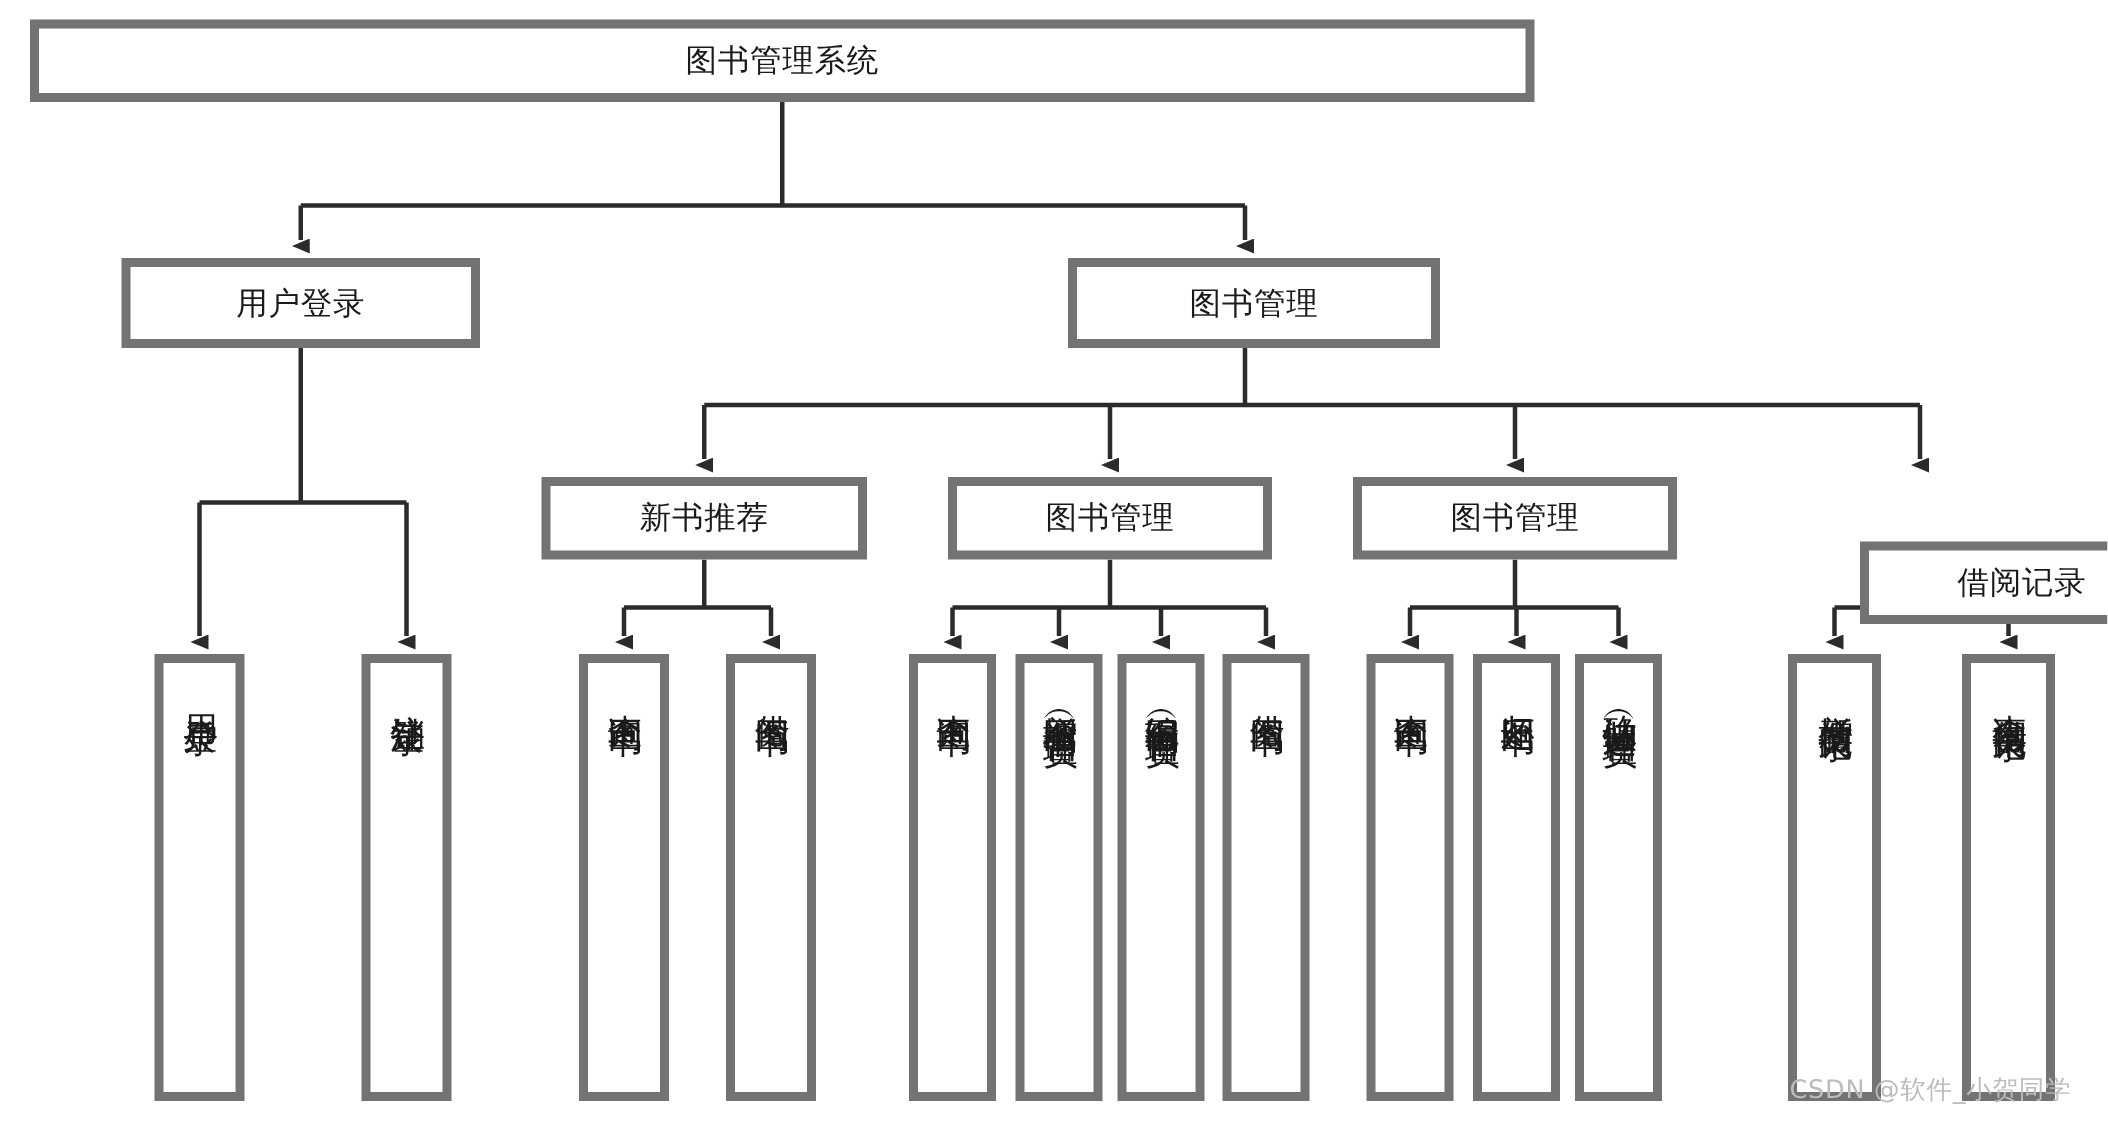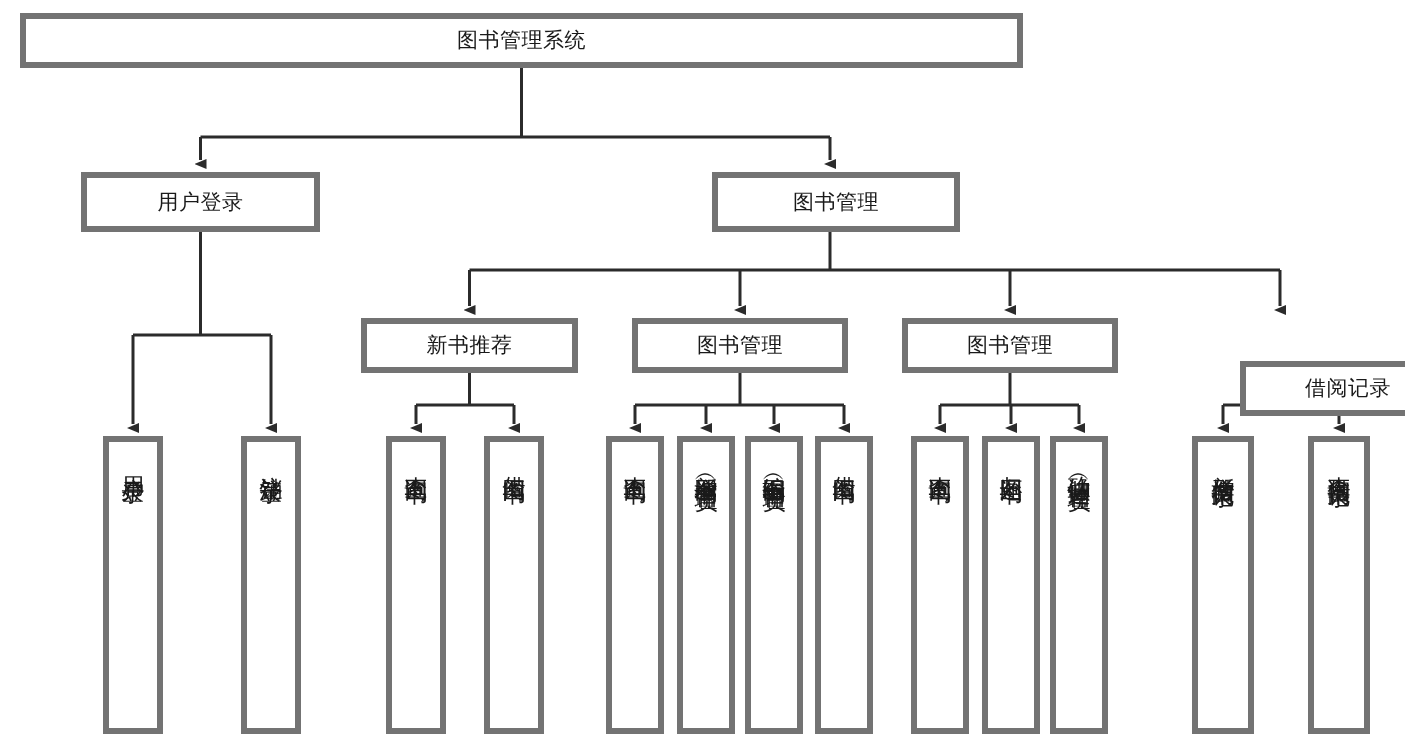--- a/index.html
+++ b/index.html
@@ -175,14 +175,15 @@
         <span class="node-label">确认归还（管理员）</span>
       </div>
       <div class="node vertical" style="left: 1192px; top: 436px; width: 62px; height: 298px;">
         <span class="node-label">新增借阅记录</span>
       </div>
       <div class="node vertical" style="left: 1308px; top: 436px; width: 62px; height: 298px;">
         <span class="node-label">查询借阅记录</span>
       </div>
     </div>
 
+  <div class="watermark" style="left: 1193px; top: 715px;">CSDN @软件_小贺同学</div>
 
 </div>
 
 </body></html>

